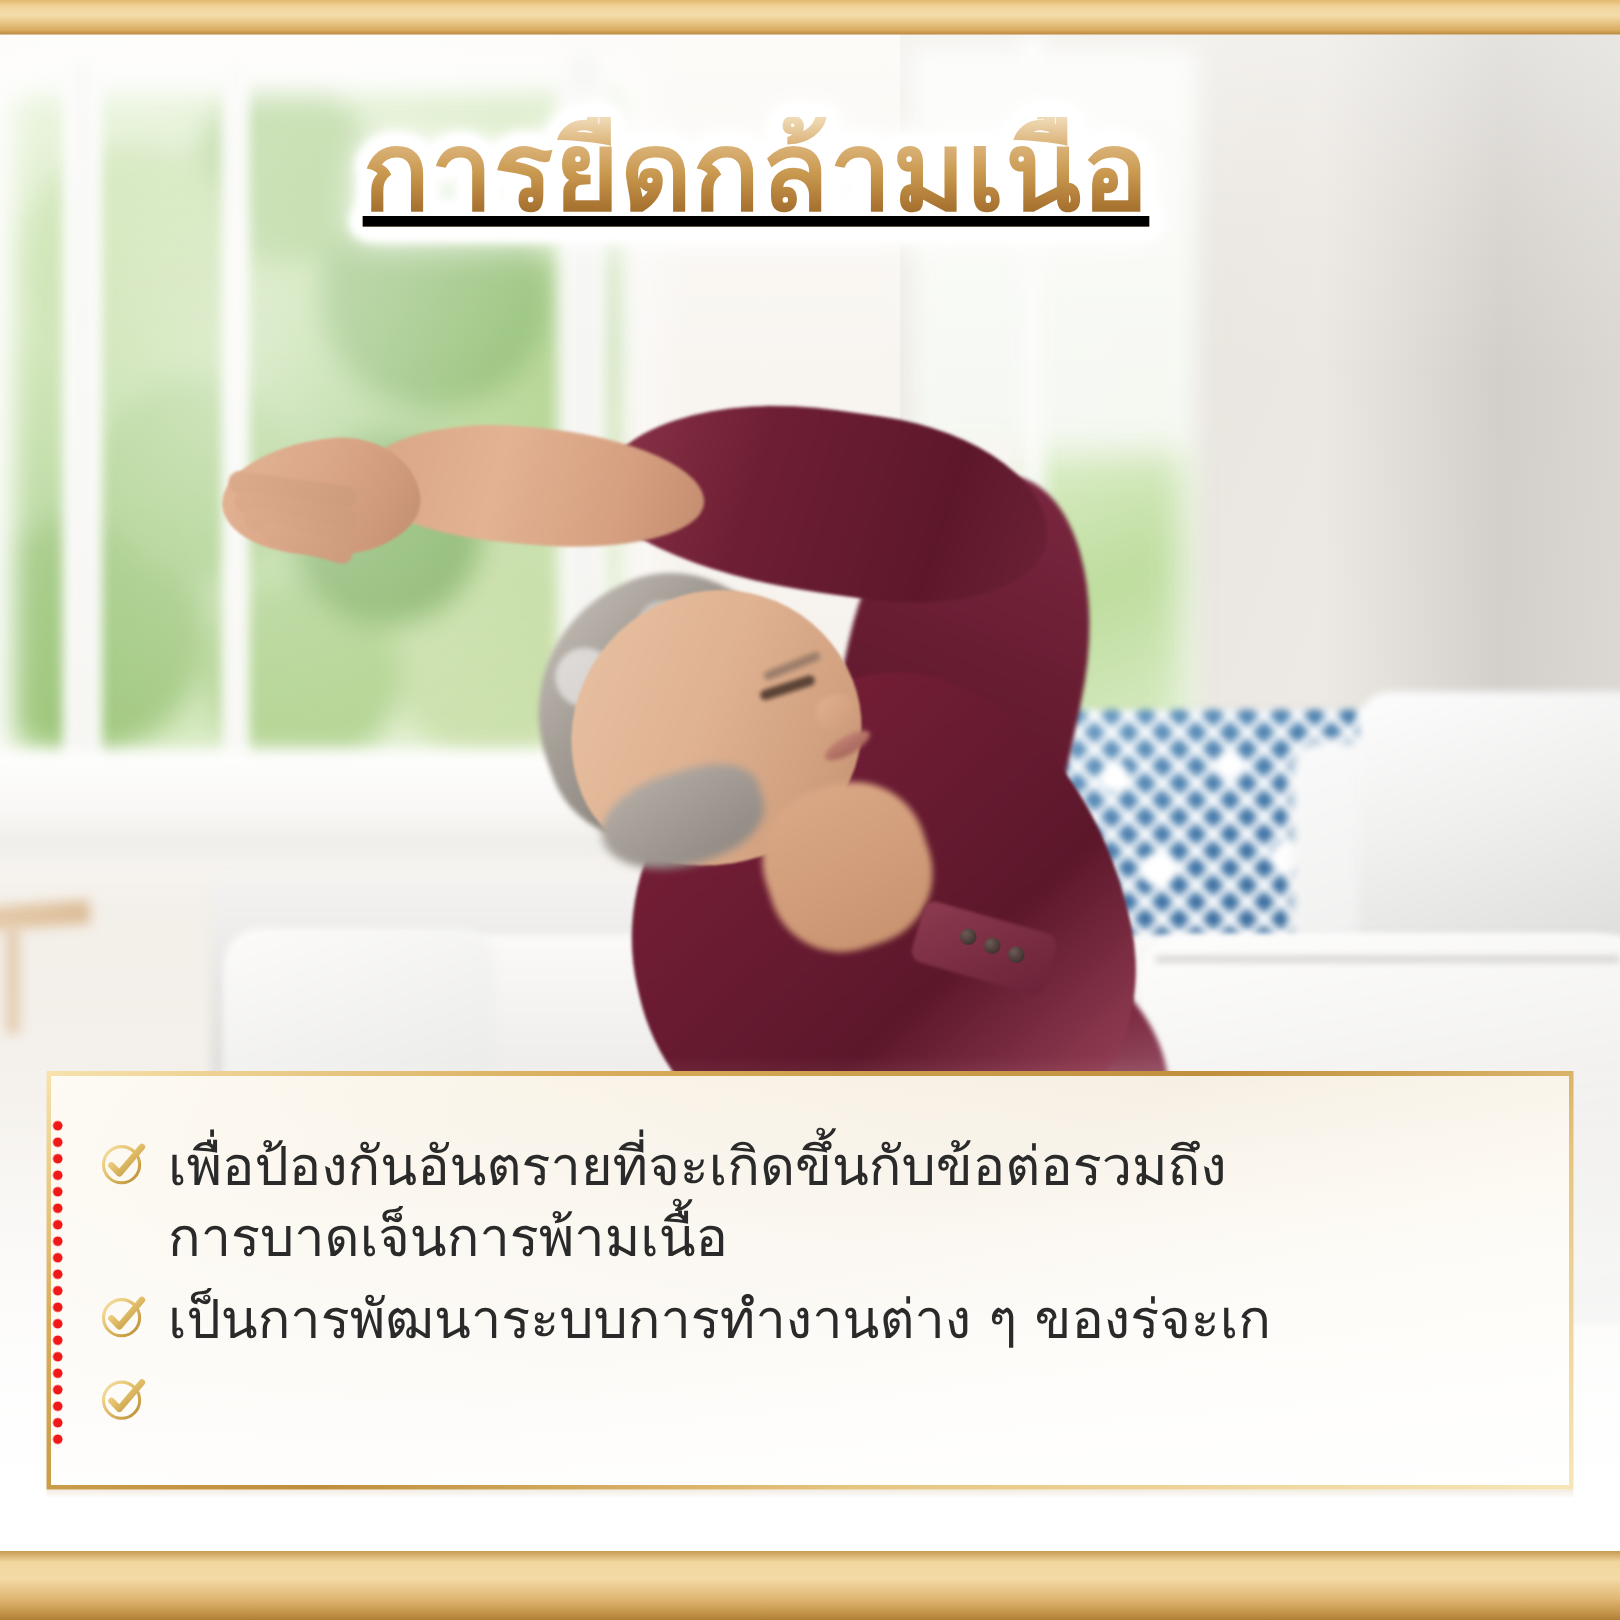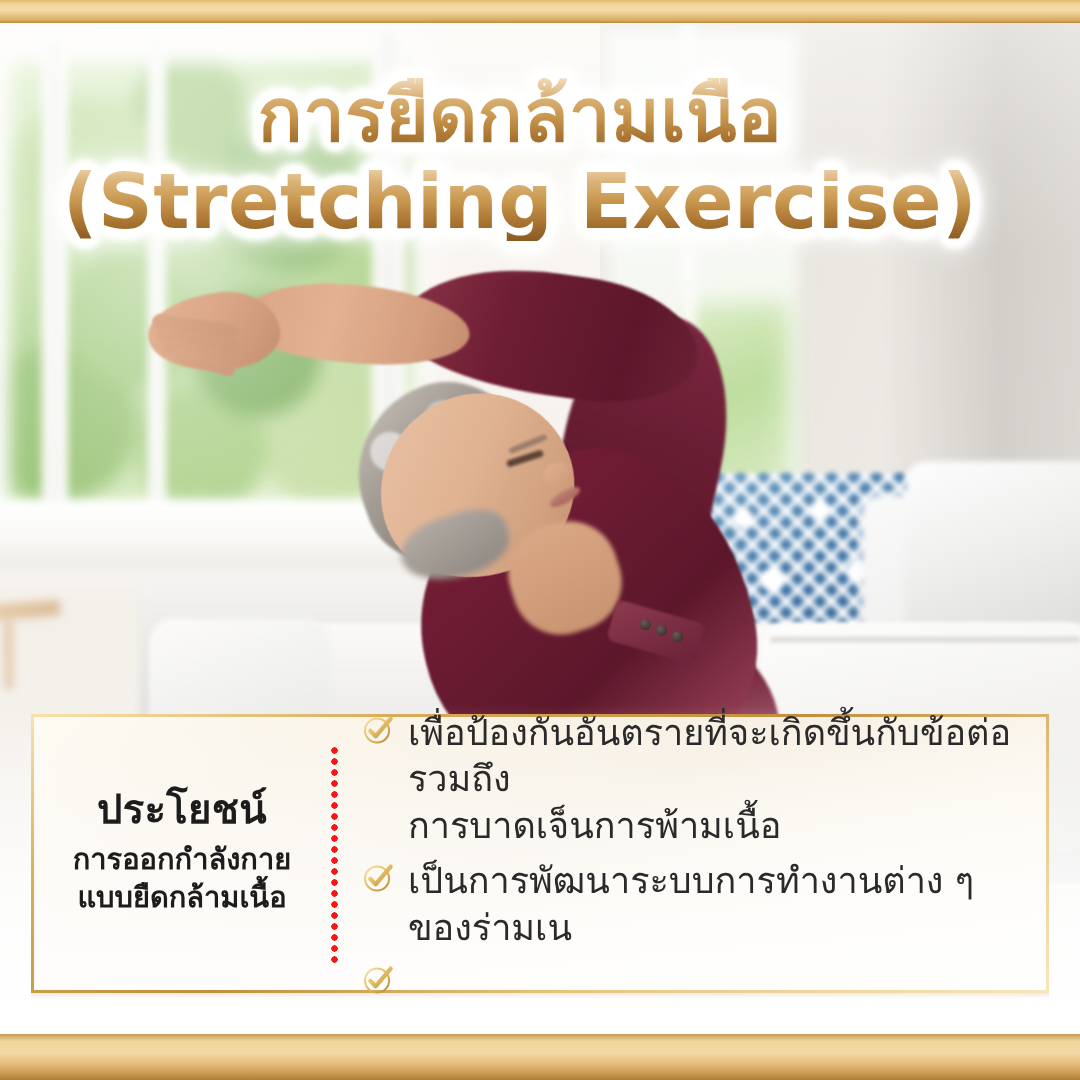--- a/index.html
+++ b/index.html
@@ -219,21 +219,21 @@
     filter:blur(3px); transform:rotate(-10deg); }
 
   
   .photo-fade { position:absolute; left:0; bottom:0; width:1080px; height:330px;
     background:linear-gradient(180deg, rgba(255,255,255,0) 0%, rgba(255,255,255,.55) 36%,
       rgba(255,255,255,.85) 62%, rgba(255,255,255,.97) 84%, #ffffff 100%); }
   .photo-fade-top { position:absolute; left:0; top:0; width:1080px; height:230px;
     background:linear-gradient(180deg, rgba(255,255,255,.42) 0%, rgba(255,255,255,.16) 55%, rgba(255,255,255,0) 100%); }
 
   
-  .title-wrap { position:absolute; left:16px; top:78px; width:1008px; text-align:center; z-index:20; }
+  .title-wrap { position:absolute; left:0; top:78px; width:1008px; text-align:center; z-index:20;text-decoration:underline; }
   .title-line {
     display:block;
     font-weight:bold;
     line-height:1.02;
     letter-spacing:.5px;
     color:#b98b4e;
     background-image:linear-gradient(180deg,#f0dcb9 0%,#dcb57c 22%,#c9984f 48%,#ab7632 74%,#8a5a22 100%);
     -webkit-background-clip:text; background-clip:text;
     -webkit-text-fill-color:transparent; color:transparent;
     filter:
@@ -337,33 +337,25 @@
     <div class="btn b1"></div>
     <div class="btn b2"></div>
     <div class="btn b3"></div>
 
     <div class="photo-fade-top"></div>
     <div class="photo-fade"></div>
   </div>
 
   <div class="title-wrap">
     <span class="title-line title-th">การยืดกล้ามเนื้อ</span>
-    <span class="title-line title-en">(Stretching Exercise)</span>
   </div>
 
   <div class="panel-bottom-shadow"></div>
   <div class="panel">
 
-    <div class="panel-left">
-      <div class="panel-left-title">ประโยชน์</div>
-      <div class="panel-left-sub">
-        <div>การออกกำลังกาย</div>
-        <div>แบบยืดกล้ามเนื้อ</div>
-      </div>
-    </div>
 
     <div class="divider"></div>
 
     <div class="panel-right">
 
       <div class="benefit">
         <span class="check-icon">
           <svg viewBox="0 0 34 34" width="33" height="33" aria-hidden="true">
             <defs>
               <linearGradient id="gA" x1="0" y1="0" x2="1" y2="1">
@@ -390,21 +382,21 @@
                 <stop offset="0" stop-color="#f6e3a8"></stop>
                   <stop offset=".45" stop-color="#e3bf6a"></stop>
                 <stop offset="1" stop-color="#b88d34"></stop>
               </linearGradient>
             </defs>
             <circle cx="15.5" cy="18" r="12.4" fill="none" stroke="url(#gB)" stroke-width="2.1"></circle>
             <path d="M8.5 18.4 L14 24 L29.5 5.8" fill="none" stroke="url(#gB)" stroke-width="4.4" stroke-linecap="round" stroke-linejoin="round"></path>
           </svg>
         </span>
         <span class="benefit-text">
-          <span>เป็นการพัฒนาระบบการทำงานต่าง ๆ ของร่ามเน</span><br>
+          <span>เป็นการพัฒนาระบบการทำงานต่าง ๆ ของร่จะเก</span><br>
         </span>
       </div>
 
       <div class="benefit">
         <span class="check-icon">
           <svg viewBox="0 0 34 34" width="33" height="33" aria-hidden="true">
             <defs>
               <linearGradient id="gC" x1="0" y1="0" x2="1" y2="1">
                 <stop offset="0" stop-color="#f6e3a8"></stop>
                   <stop offset=".45" stop-color="#e3bf6a"></stop>

